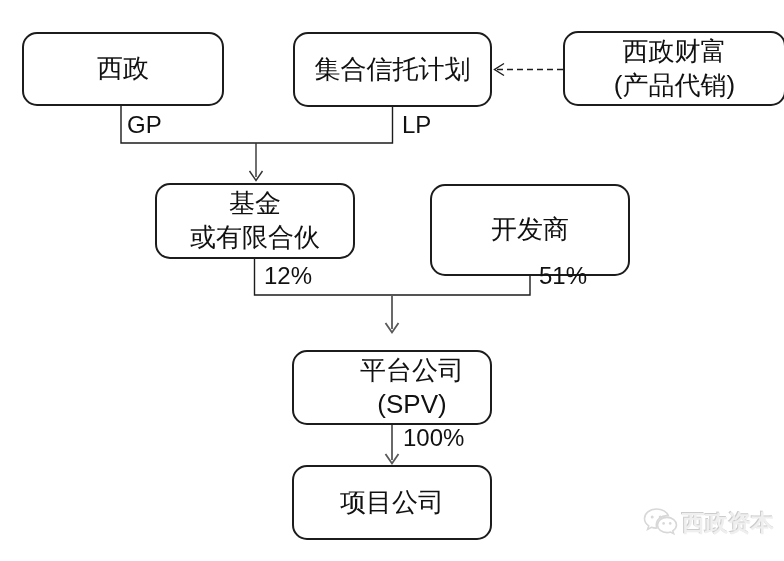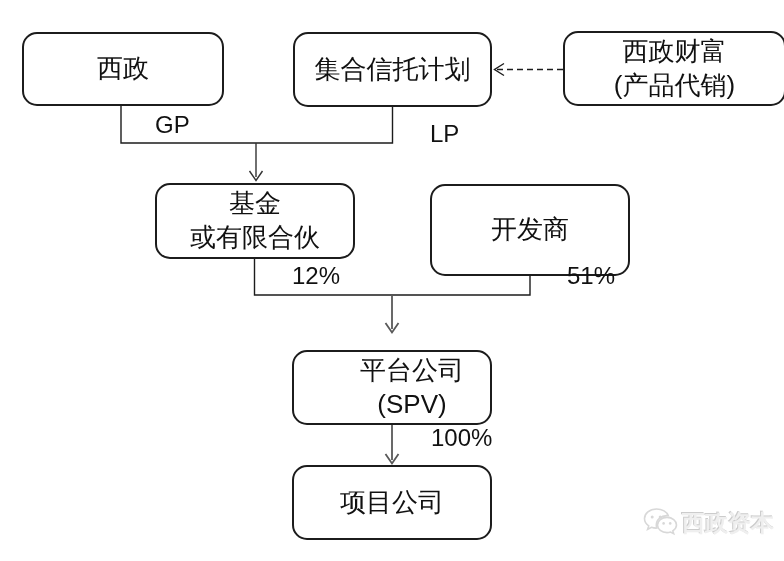--- a/index.html
+++ b/index.html
@@ -36,32 +36,31 @@
     font-size: 26px;
     line-height: 1.3;
     color: #111111;
   }
   .node span { display: block; }
   .edge-label {
     position: absolute;
     font-size: 24px;
     color: #111111;
     white-space: nowrap;
-    margin-left: 28px;
   }
   #node-xizheng   { left: 22px;  top: 32px;  width: 202px; height: 74px; }
   #node-trust     { left: 293px; top: 32px;  width: 199px; height: 75px; }
   #node-wealth    { left: 563px; top: 31px;  width: 223px; height: 75px; justify-content: center; }
   #node-fund      { left: 155px; top: 183px; width: 200px; height: 76px; }
   #node-developer { left: 430px; top: 184px; width: 200px; height: 92px; }
   #node-spv       { left: 292px; top: 350px; width: 200px; height: 75px; padding-left: 40px; }
   #node-project   { left: 292px; top: 465px; width: 200px; height: 75px; }
 
   #label-gp  { left: 127px; top: 111px; }
-  #label-lp  { left: 402px; top: 120px; }
+  #label-lp  { left: 402px; top: 111px; }
   #label-49  { left: 264px; top: 262px; }
   #label-51  { left: 539px; top: 262px; }
   #label-100 { left: 403px; top: 424px; }
 
   .watermark {
     position: absolute;
     left: 642px;
     top: 506px;
     display: flex;
     align-items: center;

